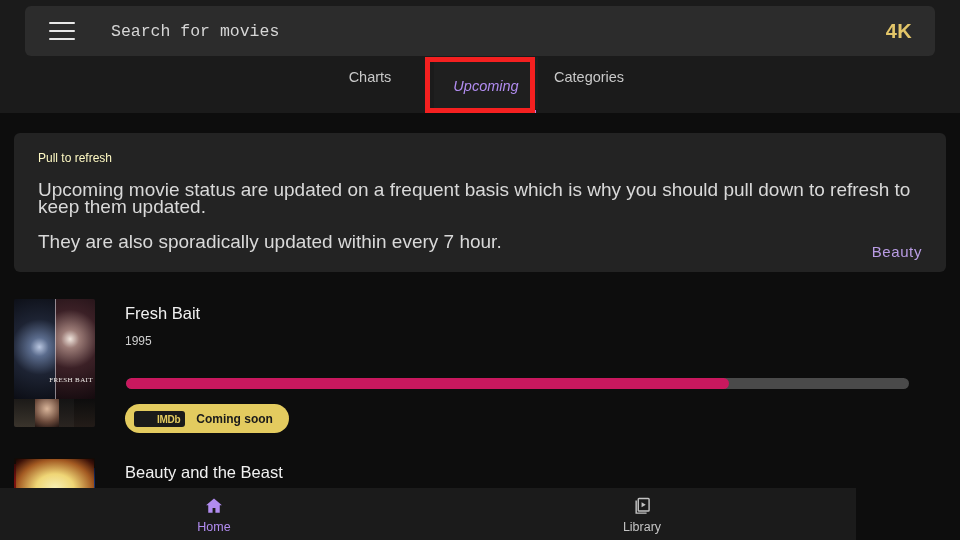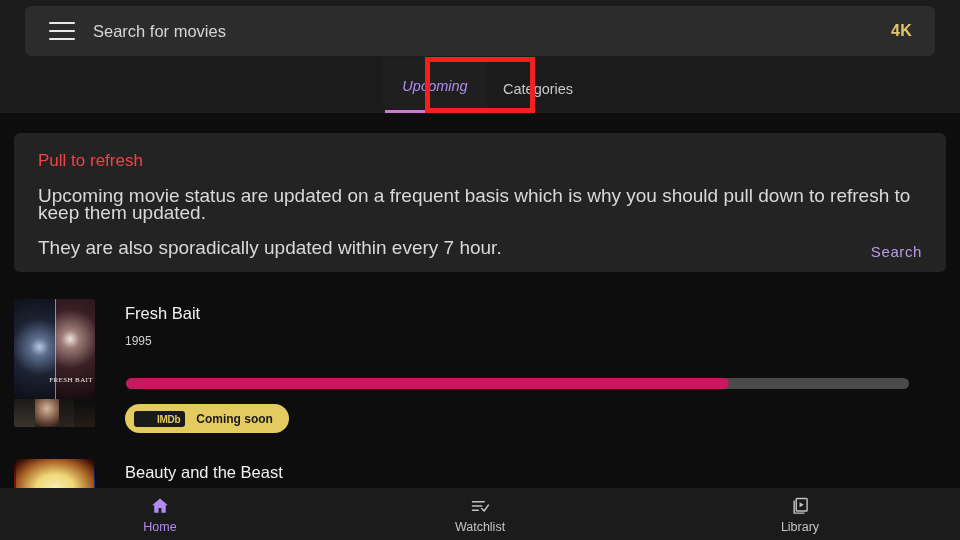--- a/index.html
+++ b/index.html
@@ -33,32 +33,32 @@
     margin-left: 24px;
     display: flex; flex-direction: column; justify-content: space-between;
     cursor: pointer;
   }
   .hamburger span {
     display: block; height: 2px; width: 100%;
     background: #e8e8e8; border-radius: 1px;
   }
   .search-input {
     flex: 1;
-    margin-left: 18px;
+    margin-left: 36px;
     background: transparent;
     border: none; outline: none;
     color: #3b82f6;
-    font-family: Liberation Sans, sans-serif;
+    font-family: Liberation Mono, monospace;
     font-size: 16.5px;
   }
   .search-input::placeholder { color: #d6d6d6; opacity: 1; }
   .badge-4k {
     margin-right: 23px;
     color: #e3c669;
-    font-size: 16px;
+    font-size: 20px;
     font-weight: bold;
     letter-spacing: 0.3px;
     cursor: pointer;
   }
 
   
   .tabbar {
     position: absolute; left: 0; top: 57px;
     width: 960px; height: 56px;
     display: flex; align-items: flex-start; justify-content: center;
@@ -84,21 +84,21 @@
   }
   .tab.upcoming .tab-underline {
     position: absolute;
     left: 2px; right: 2px; bottom: -4px;
     height: 3px;
     background: #cf78d8;
   }
   .tab.categories {
     margin-left: 8px;
     width: 82px;
-    padding-top: 24px;
+    padding-top: 12px;
   }
   .annot-box {
     position: absolute;
     left: 425px; top: 57px;
     width: 110px; height: 56px;
     border: 5px solid #f42020;
     pointer-events: none;
   }
 
   
@@ -110,22 +110,22 @@
   }
 
   .refresh-card {
     position: absolute; left: 14px; top: 20px;
     width: 932px; height: 139px;
     background: #232323;
     border-radius: 6px;
     padding: 18px 24px 0 24px;
   }
   .refresh-title {
-    color: #ef4444;
-    font-size: 17px;
+    color: #fef9c3;
+    font-size: 12px;
     margin-bottom: 16px;
   }
   .refresh-line {
     color: #d9d9d9;
     font-size: 19px;
     line-height: 17px;
     margin-bottom: 18px;
   }
   .close-btn {
     position: absolute;
@@ -263,21 +263,21 @@
   .imdb-text {
     margin-left: 11px;
     color: #1a1a1a;
     font-size: 12px;
     font-weight: bold;
   }
 
   
   .bottomnav {
     position: absolute; left: 0; top: 488px;
-    width: 960px; height: 52px;
+    width: 856px; height: 52px;
     background: #1b1b1b;
     display: flex; align-items: center;
   }
   .nav-item {
     flex: 1;
     display: flex; flex-direction: column;
     align-items: center; justify-content: center;
     cursor: pointer;
     gap: 3px;
   }
@@ -296,39 +296,42 @@
       <div class="hamburger">
         <span></span>
           <span></span>
           <span></span>
       </div>
       <input class="search-input" type="text" readonly="" placeholder="Search for movies" style="">
       <div class="badge-4k">4K</div>
     </div>
 
     <div class="tabbar">
+      <div class="tab charts">
+        <span>Charts</span>
+      </div>
       <div class="tab upcoming">
         <span>Upcoming</span>
         <div class="tab-underline"></div>
       </div>
       <div class="tab categories">
         <span>Categories</span>
       </div>
     </div>
 
     <div class="annot-box"></div>
   </div>
 
   <div class="content">
 
     <div class="refresh-card">
       <div class="refresh-title">Pull to refresh</div>
       <div class="refresh-line">Upcoming movie status are updated on a frequent basis which is why you should pull down to refresh to keep them updated.</div>
       <div class="refresh-line">They are also sporadically updated within every 7 hour.</div>
-      <button class="close-btn">Search</button>
+      <button class="close-btn">Beauty</button>
     </div>
 
     <div class="movie-row row-0">
       <div class="poster poster-a">
         <div class="p-left"></div>
         <div class="p-right"></div>
         <div class="p-divider"></div>
         <div class="p-title">FRESH BAIT</div>
         <div class="p-strip">
           <i class="s1"></i>
@@ -367,31 +370,20 @@
 
     <div class="nav-item active">
       <div class="nav-icon">
         <svg width="22" height="20" viewBox="0 0 24 24" fill="#b18cf0">
           <path d="M12 3 2.5 11h2.6v9h5.2v-5.6h3.4V20h5.2v-9h2.6z"></path>
         </svg>
       </div>
       <div class="nav-label">Home</div>
     </div>
 
-    <div class="nav-item">
-      <div class="nav-icon">
-        <svg width="24" height="20" viewBox="0 0 24 24" fill="none" stroke="#c4c4c4" stroke-width="1.8" stroke-linecap="round">
-          <line x1="3" y1="7" x2="17" y2="7"></line>
-          <line x1="3" y1="12" x2="14" y2="12"></line>
-          <line x1="3" y1="17" x2="10" y2="17"></line>
-          <polyline points="14,15 17,18 22,11" stroke-linejoin="round"></polyline>
-        </svg>
-      </div>
-      <div class="nav-label">Watchlist</div>
-    </div>
 
     <div class="nav-item">
       <div class="nav-icon">
         <svg width="22" height="20" viewBox="0 0 24 24" fill="none" stroke="#c4c4c4" stroke-width="1.7">
           <rect x="7.5" y="3" width="13" height="15" rx="1"></rect>
           <path d="M5 5.5v15h12.5"></path>
           <path d="M11.5 7.5v6l5-3z" fill="#c4c4c4" stroke="none"></path>
         </svg>
       </div>
       <div class="nav-label">Library</div>

